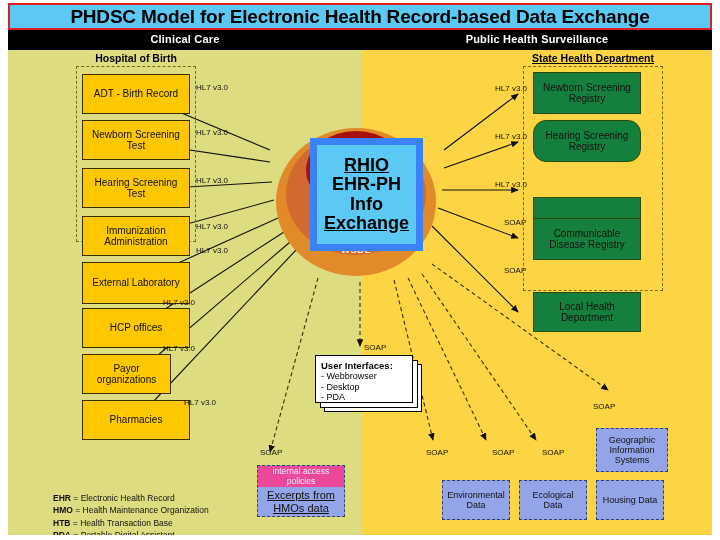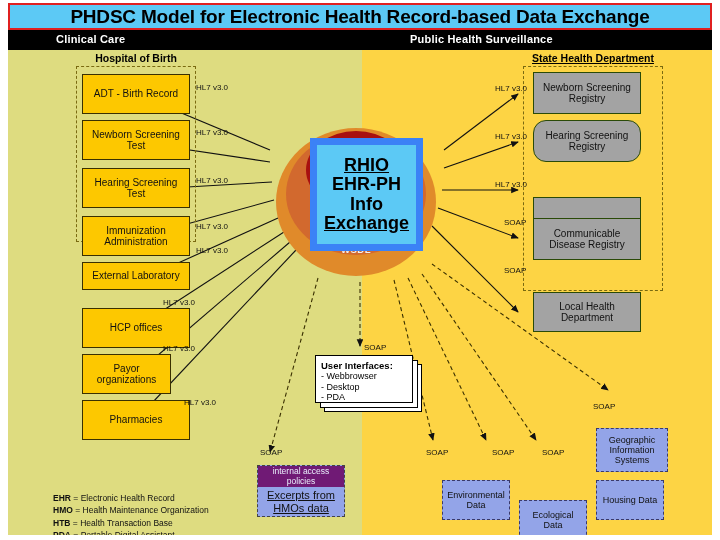--- a/index.html
+++ b/index.html
@@ -9,45 +9,45 @@
   
   #titlebar{position:absolute;left:8px;top:3px;width:704px;height:27px;
     background:#5CC9F5;border:2px solid #E02020;box-sizing:border-box;
     display:flex;align-items:center;justify-content:center;}
   #titlebar span{font-size:19px;font-weight:bold;color:#000;letter-spacing:-0.2px;
     white-space:nowrap;font-family:"Liberation Sans",sans-serif;}
 
   
   #headerband{position:absolute;left:8px;top:30px;width:704px;height:20px;background:#000;}
   .hdr-lbl{position:absolute;top:33px;font-size:11px;font-weight:bold;color:#fff;
-    text-align:left;letter-spacing:.2px;padding-left:48px;}
+    text-align:center;letter-spacing:.2px;}
   #hdr-left{left:8px;width:354px;}
   #hdr-right{left:362px;width:350px;}
 
   
   #canvas{position:absolute;left:8px;top:50px;width:704px;height:485px;overflow:hidden;}
   #half-left{position:absolute;left:0;top:0;width:354px;height:485px;background:#DEDC80;}
   #half-right{position:absolute;left:354px;top:0;width:350px;height:485px;background:#FDD444;}
 
   
   .group{position:absolute;border:1px dashed #7a6a10;box-sizing:border-box;}
   .group-title{position:absolute;font-size:10.5px;font-weight:bold;color:#000;
     text-align:center;white-space:nowrap;}
 
   
   .node{position:absolute;box-sizing:border-box;display:flex;align-items:center;
     justify-content:center;text-align:center;line-height:1.12;}
   .node span{display:block;padding:0 2px;}
   .n-yellow{background:#FDC800;border:1px solid #3a3000;font-size:10px;color:#111;}
-  .n-green{background:#a3a3a3;border:1px solid #2a4a08;font-size:10px;color:#111;}
+  .n-green{background:#15803d;border:1px solid #2a4a08;font-size:10px;color:#111;}
   .n-blue{background:#93A4E8;border:1px dashed #3a3a6a;font-size:9px;color:#111;}
 
   
   #hmo-wrap{position:absolute;border:1px dashed #444;box-sizing:border-box;background:#93A4E8;}
-  #hmo-top{position:absolute;left:0;top:0;right:0;height:21px;background:#701a75;
+  #hmo-top{position:absolute;left:0;top:0;right:0;height:21px;background:#ec4899;
     display:flex;align-items:center;justify-content:center;text-align:center;
     font-size:8.5px;color:#e9eefc;line-height:1.1;}
   #hmo-bot{position:absolute;left:0;top:21px;right:0;bottom:0;
     display:flex;align-items:center;justify-content:center;text-align:center;
     font-size:11px;color:#111;line-height:1.15;text-decoration:underline;}
 
   
   #ui-stack{position:absolute;}
   .ui-card{position:absolute;background:#fff;border:1px solid #000;box-sizing:border-box;}
   #ui-front{left:0;top:0;width:98px;height:48px;padding:4px 5px;}
@@ -149,21 +149,21 @@
       </div>
 
     <div class="node n-yellow" style="left:74px;top:118px;width:108px;height:40px;">
       <span>Hearing Screening Test</span>
       </div>
 
     <div class="node n-yellow" style="left:74px;top:166px;width:108px;height:40px;">
       <span>Immunization Administration</span>
       </div>
 
-    <div class="node n-yellow" style="left:74px;top:212px;width:108px;height:28px;">
+    <div class="node n-yellow" style="left:74px;top:212px;width:108px;height:42px;">
       <span>External Laboratory</span>
       </div>
 
     <div class="node n-yellow" style="left:74px;top:258px;width:108px;height:40px;">
       <span>HCP offices</span>
       </div>
 
     <div class="node n-yellow" style="left:74px;top:304px;width:89px;height:40px;">
       <span>Payor organizations</span>
       </div>
@@ -193,21 +193,21 @@
       </div>
 
     <div class="node n-blue" style="left:588px;top:378px;width:72px;height:44px;">
       <span>Geographic Information Systems</span>
       </div>
 
     <div class="node n-blue" style="left:434px;top:430px;width:68px;height:40px;">
       <span>Environmental Data</span>
       </div>
 
-    <div class="node n-blue" style="left:511px;top:430px;width:68px;height:40px;margin-top:20px;">
+    <div class="node n-blue" style="left:511px;top:430px;width:68px;height:40px;">
       <span>Ecological Data</span>
       </div>
 
     <div class="node n-blue" style="left:588px;top:430px;width:68px;height:40px;">
       <span>Housing Data</span>
       </div>
 
     <div id="hmo-wrap" style="left:249px;top:415px;width:88px;height:52px;">
       <div id="hmo-top">internal access policies</div>
       <div id="hmo-bot">Excerpts from HMOs data</div>

